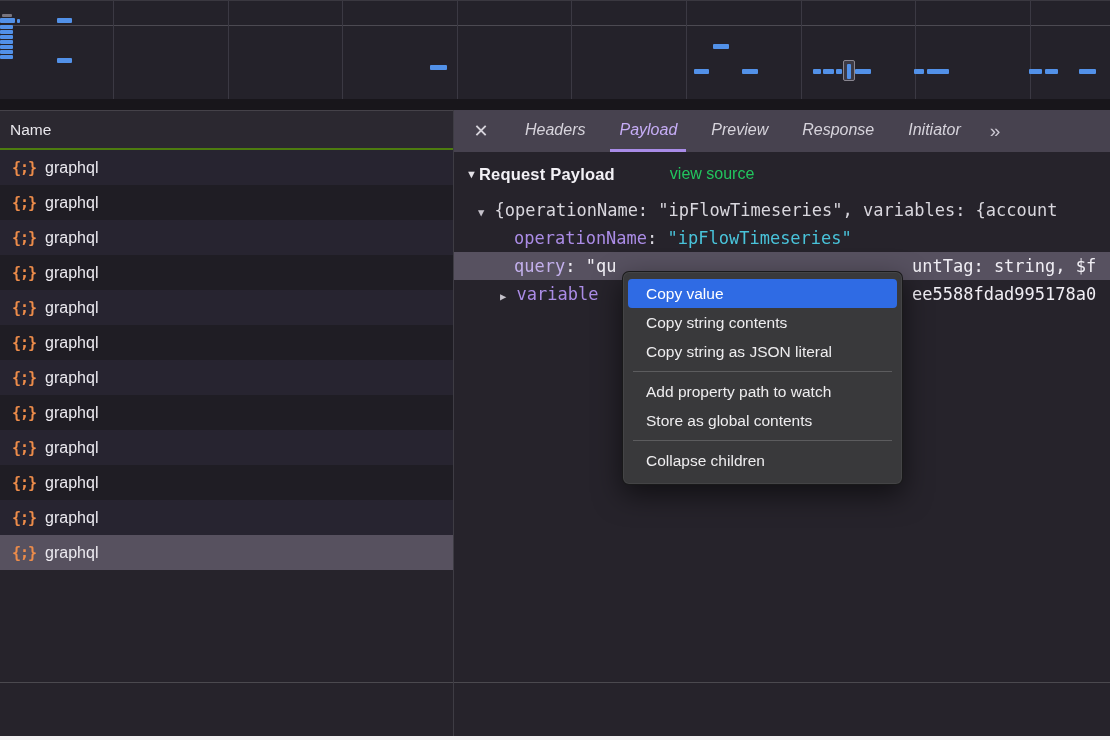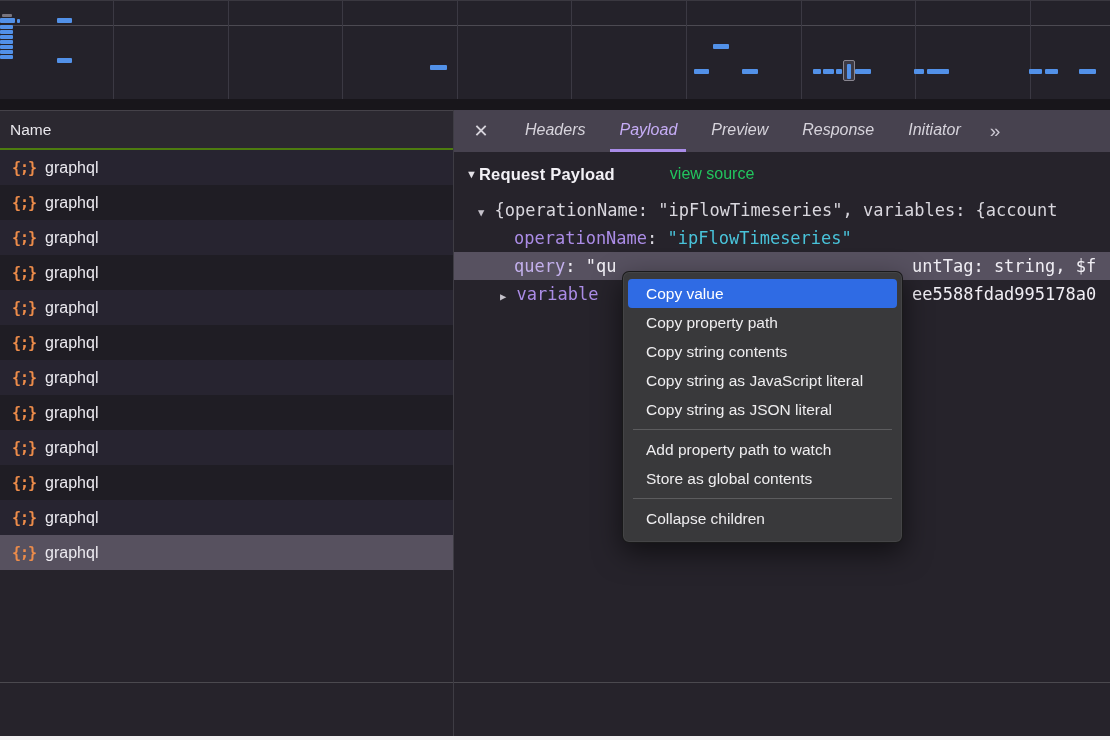--- a/index.html
+++ b/index.html
@@ -198,23 +198,21 @@
 
       <div class="t-row mono" style="padding-left:46px;"><span class="tri">▶</span> <span class="key">variable</span><span class="frag-right">ee5588fdad995178a0</span></div>
     </div>
   </div>
 
   <div class="v-divider"></div>
   <div class="h-divider"></div>
 
   <div class="context-menu" id="menu">
       <div class="menu-item hl">Copy value</div>
-      <div class="menu-item">Copy property path</div>
       <div class="menu-item">Copy string contents</div>
-      <div class="menu-item">Copy string as JavaScript literal</div>
       <div class="menu-item">Copy string as JSON literal</div>
       <div class="menu-sep"></div>
       <div class="menu-item">Add property path to watch</div>
       <div class="menu-item">Store as global contents</div>
       <div class="menu-sep"></div>
       <div class="menu-item">Collapse children</div>
     </div>
 
   <div class="bottom-strip"></div>
 </div>

